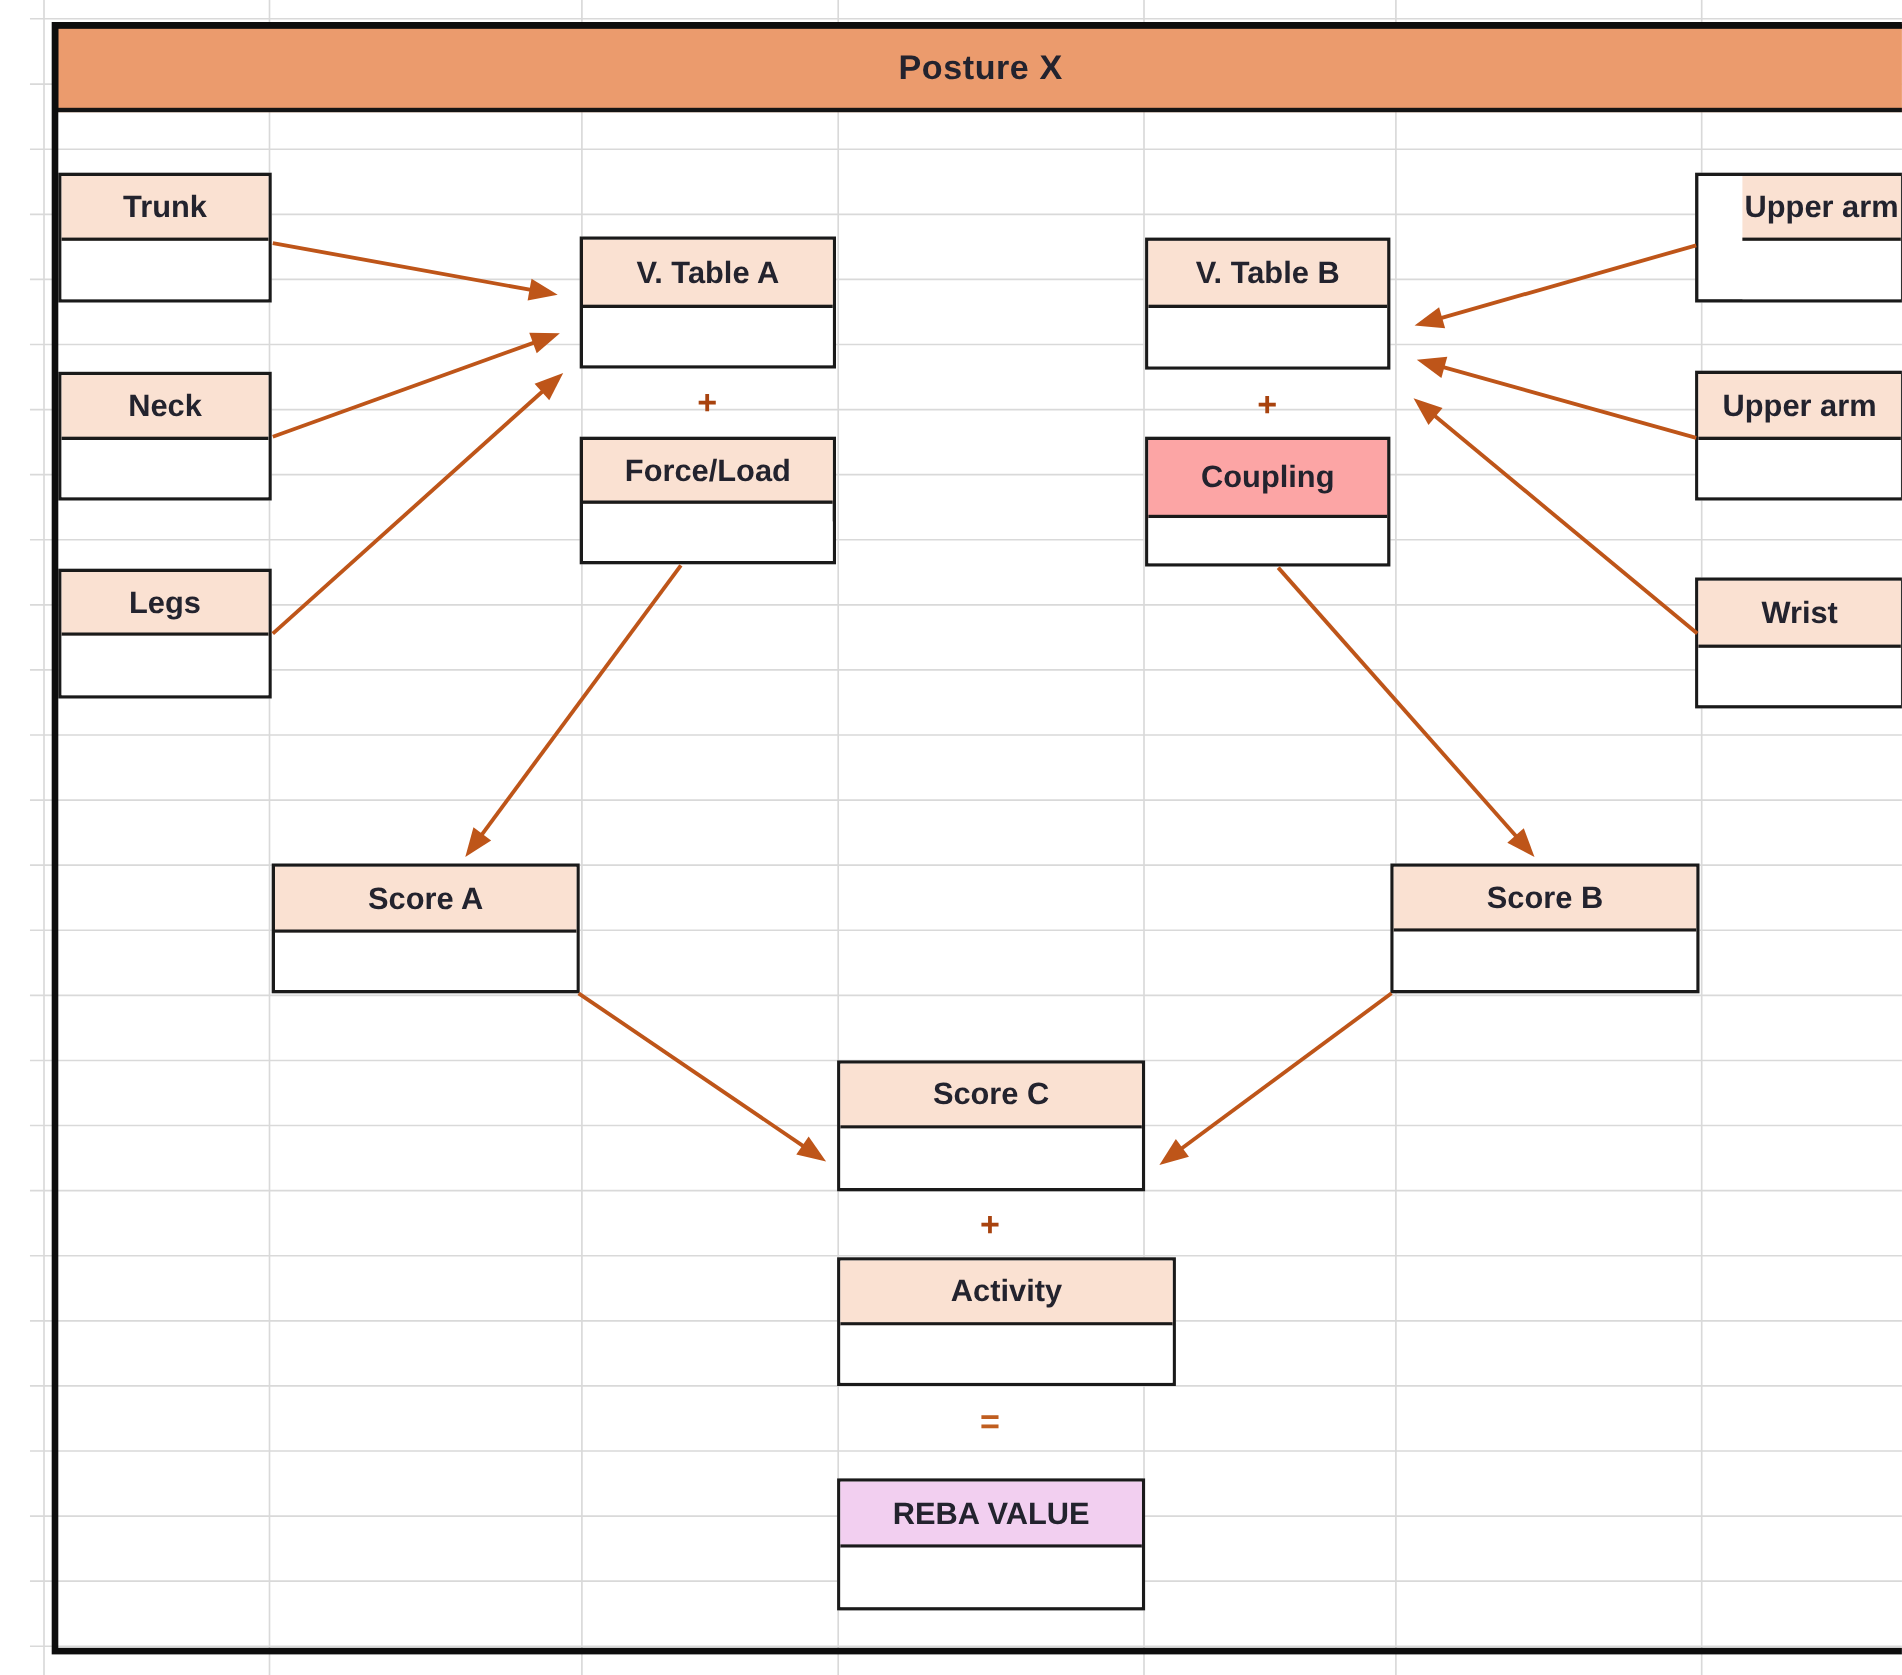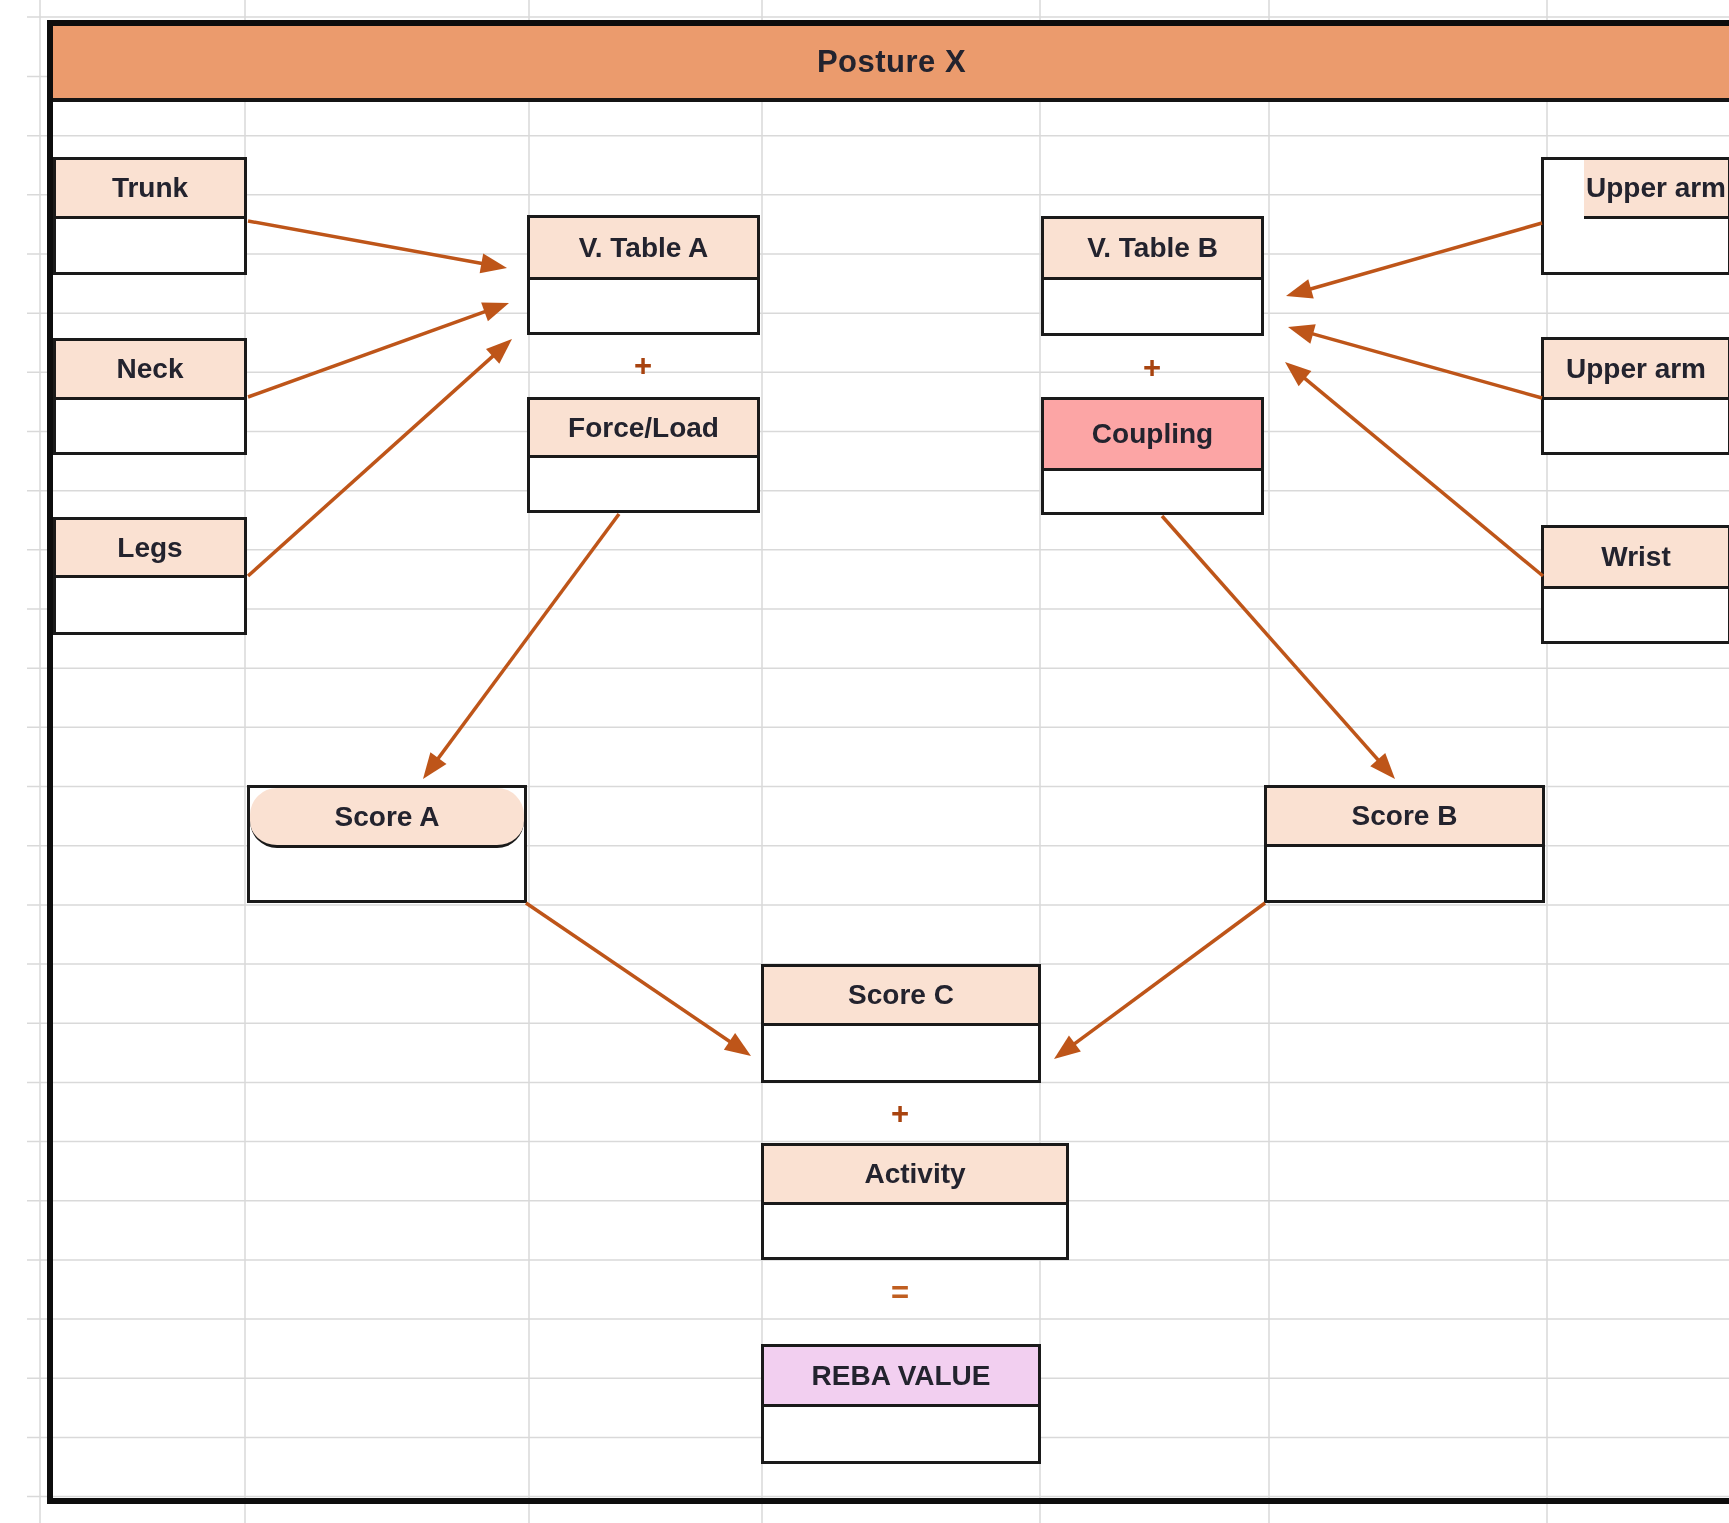--- a/index.html
+++ b/index.html
@@ -122,21 +122,21 @@
       </div>
       <div class="node" style="left: 1014px; top: 216px; width: 223px; height: 120px; border-color: rgb(26, 26, 26);">
         <div class="node-label" style="height: 61px; background: rgb(250, 225, 210); color: rgb(35, 35, 46); border-bottom-color: rgb(26, 26, 26);">V. Table B</div>
         <div class="node-value"></div>
       </div>
       <div class="node" style="left: 1014px; top: 397px; width: 223px; height: 118px; border-color: rgb(26, 26, 26);">
         <div class="node-label" style="height: 71px; background: #fca5a5; color: rgb(35, 35, 46); border-bottom-color: rgb(26, 26, 26);">Coupling</div>
         <div class="node-value"></div>
       </div>
       <div class="node" style="left: 220px; top: 785px; width: 280px; height: 118px; border-color: rgb(26, 26, 26);">
-        <div class="node-label" style="height: 60px; background: rgb(250, 225, 210); color: rgb(35, 35, 46); border-bottom-color: rgb(26, 26, 26); border-radius: 27px;">Score A</div>
+        <div class="node-label" style="height: 60px; background: rgb(250, 225, 210); color: rgb(35, 35, 46); border-bottom-color: rgb(26, 26, 26);">Score A</div>
         <div class="node-value"></div>
       </div>
       <div class="node" style="left: 1237px; top: 785px; width: 281px; height: 118px; border-color: rgb(26, 26, 26);">
         <div class="node-label" style="height: 59px; background: rgb(250, 225, 210); color: rgb(35, 35, 46); border-bottom-color: rgb(26, 26, 26);">Score B</div>
         <div class="node-value"></div>
       </div>
       <div class="node" style="left: 734px; top: 964px; width: 280px; height: 119px; border-color: rgb(26, 26, 26);">
         <div class="node-label" style="height: 59px; background: rgb(250, 225, 210); color: rgb(35, 35, 46); border-bottom-color: rgb(26, 26, 26);">Score C</div>
         <div class="node-value"></div>
       </div>

